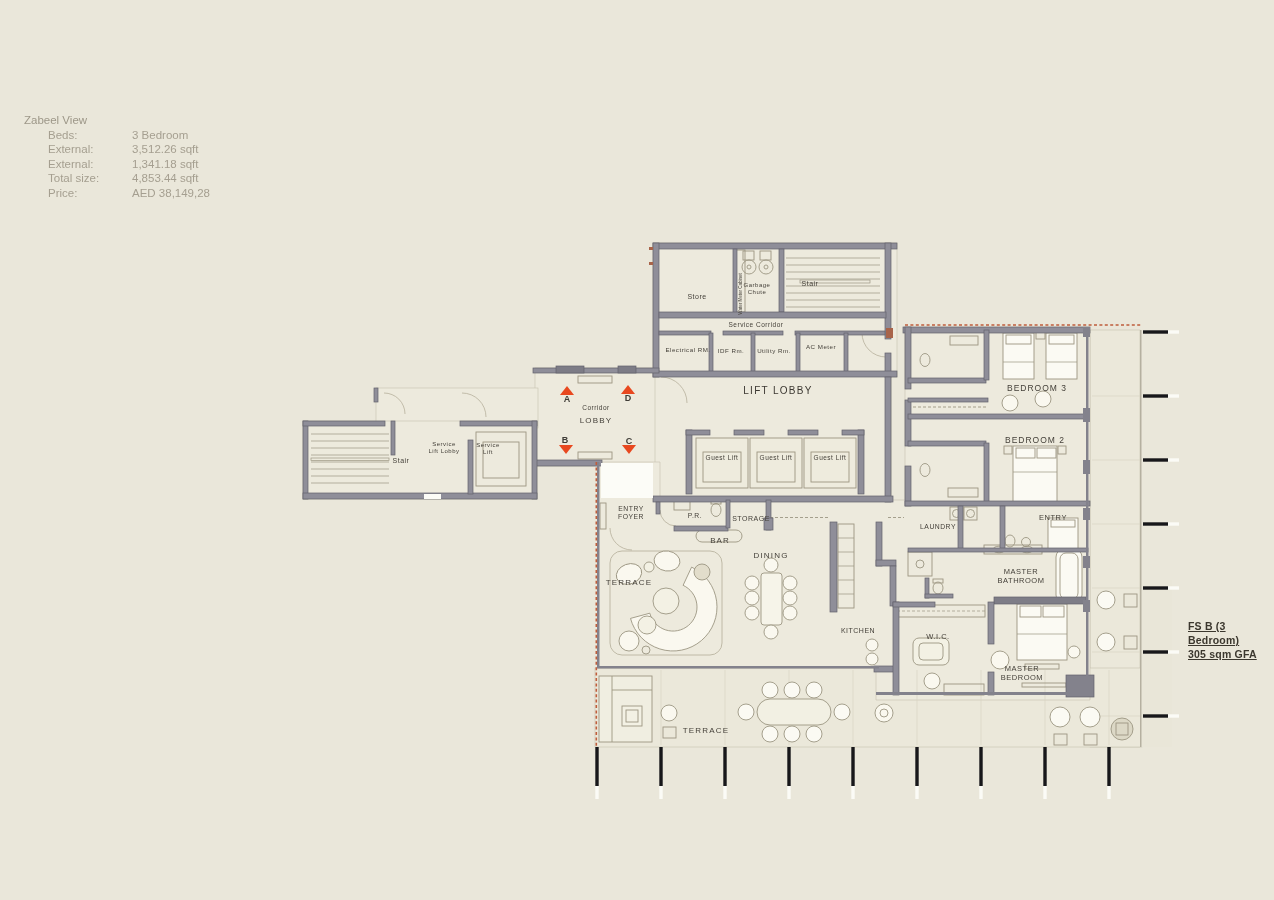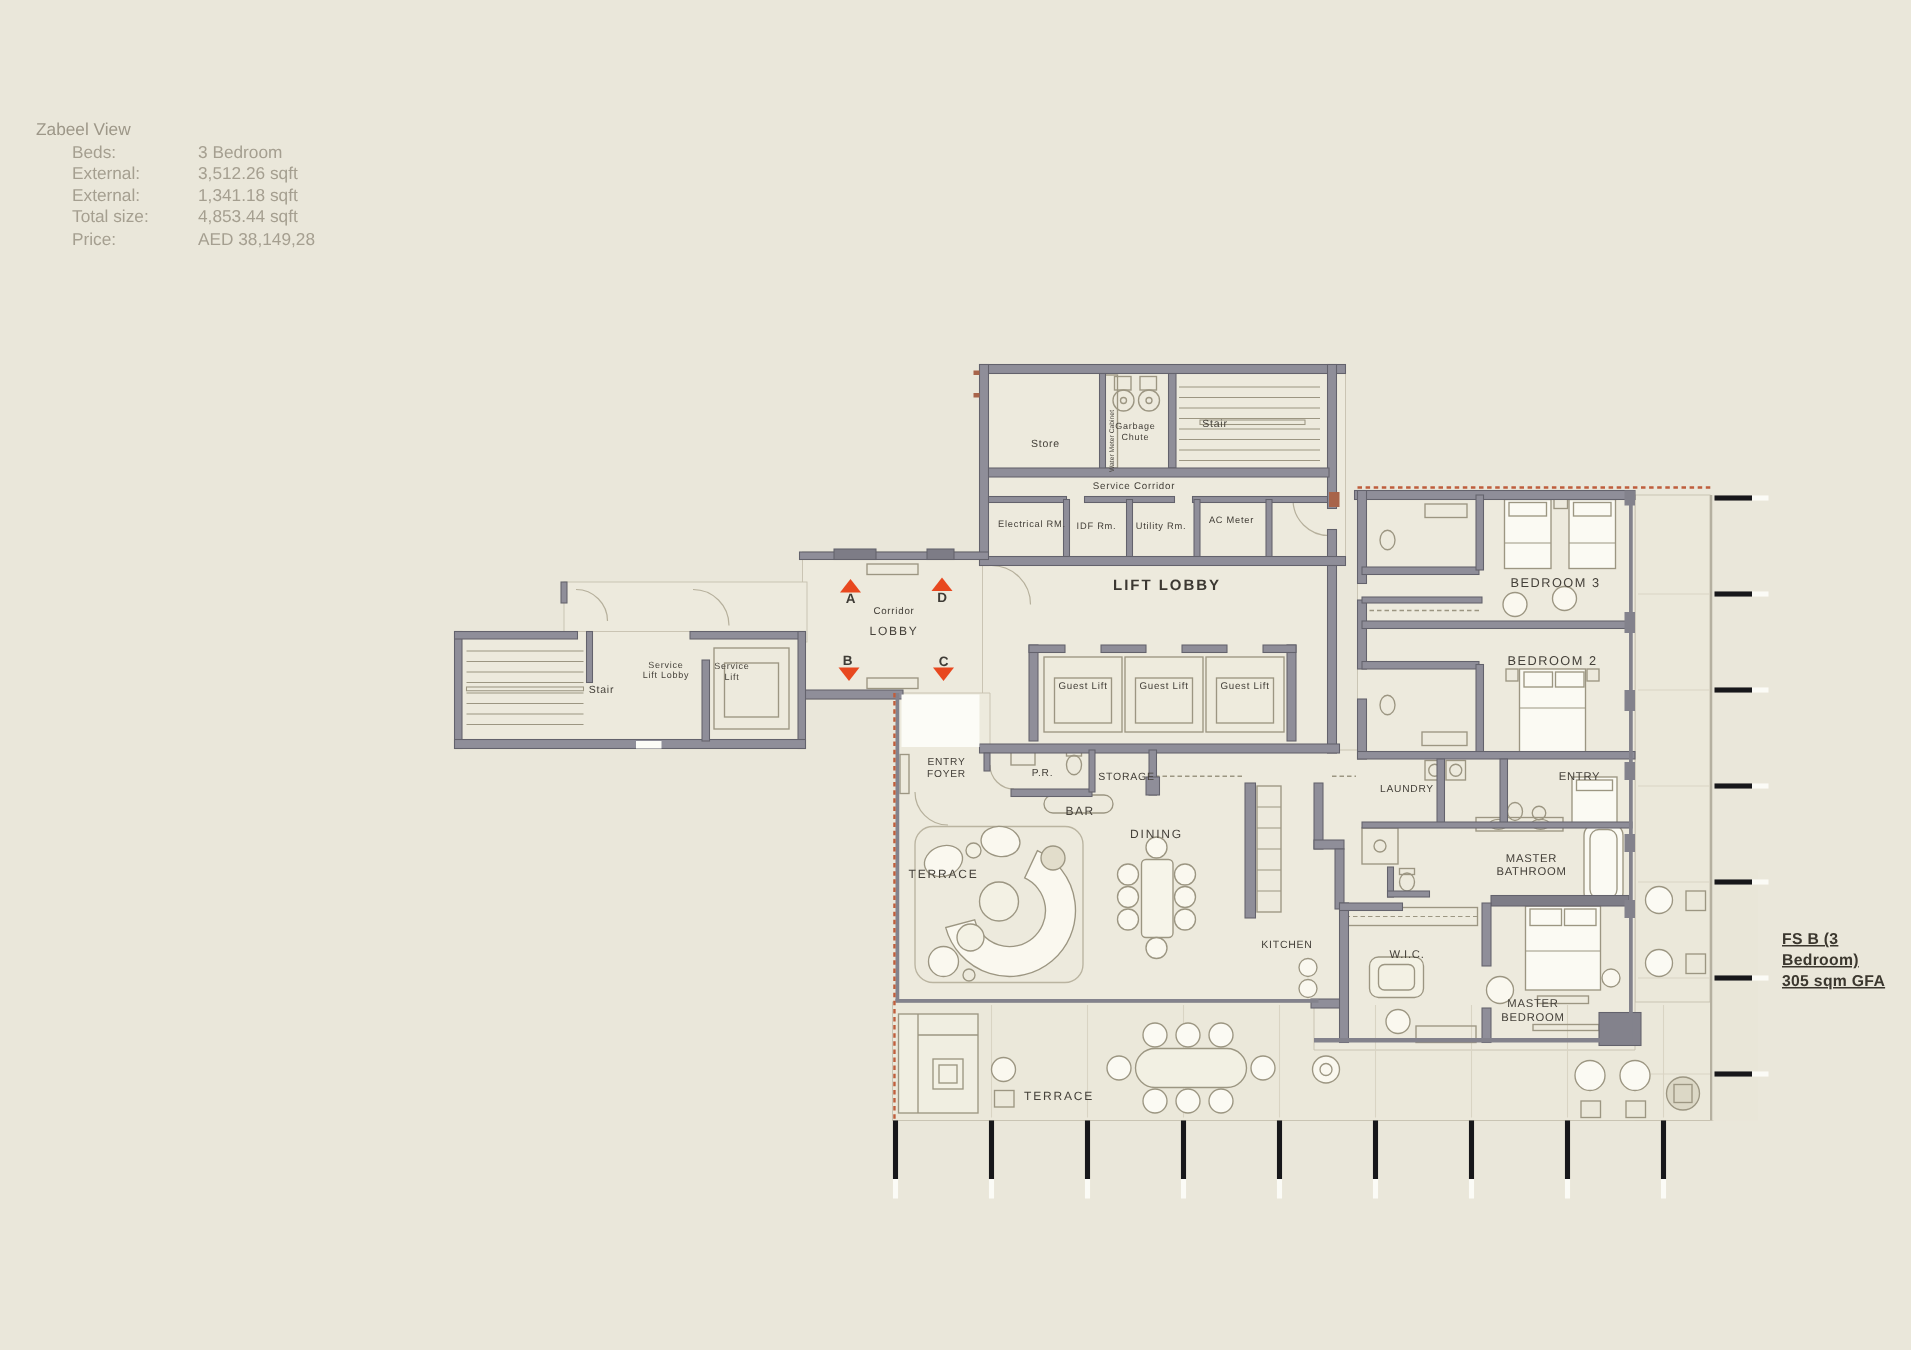--- a/index.html
+++ b/index.html
@@ -2,25 +2,25 @@
 <html><head>
 <meta charset="utf-8">
 <style>
   html,body{margin:0;padding:0;}
   #stage{position:relative;width:1274px;height:900px;background:#eae7da;overflow:hidden;
          font-family:"Liberation Sans",sans-serif;}
   svg{position:absolute;left:0;top:0;}
   .lbl{position:absolute;transform:translate(-50%,-50%);color:#45413a;
        white-space:pre-line;text-align:center;letter-spacing:.5px;line-height:1.15;}
   .lbl.rot{transform:translate(-50%,-50%) rotate(-90deg);}
-  .lbl.bold{font-weight:bold;}
+  .lbl.bold{font-weight:normal;}
   .marker-letter{position:absolute;transform:translate(-50%,-50%);color:#3f3c36;
        font-size:9px;font-weight:bold;}
   .info{position:absolute;left:24px;top:80px;color:#a59f90;font-size:11.5px;line-height:14.5px;}
-  .info-title{color:#9d9788;margin-bottom:0;}
+  .info-title{color:#9d9788;margin-bottom:0;margin-top:33px;}
   .info-row{display:flex;}
   .info-label{width:84px;margin-left:24px;}
   .unit-label{position:absolute;left:1188px;top:619px;color:#3b372e;font-weight:bold;
        font-size:10.5px;line-height:14px;letter-spacing:.2px;text-decoration:underline;}
 </style>
 </head>
 <body>
 
 <div id="stage">
 

